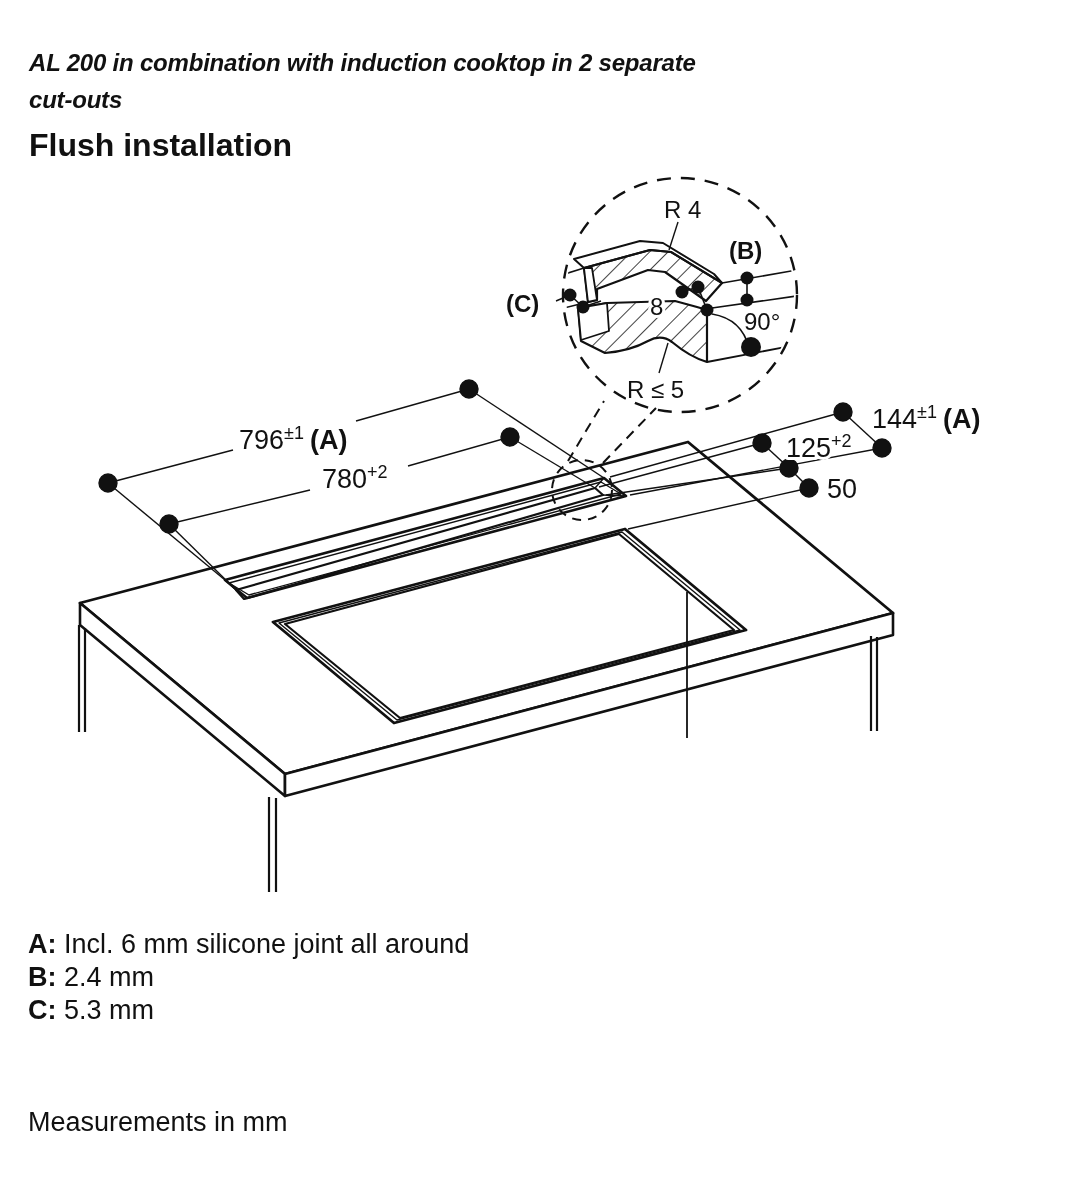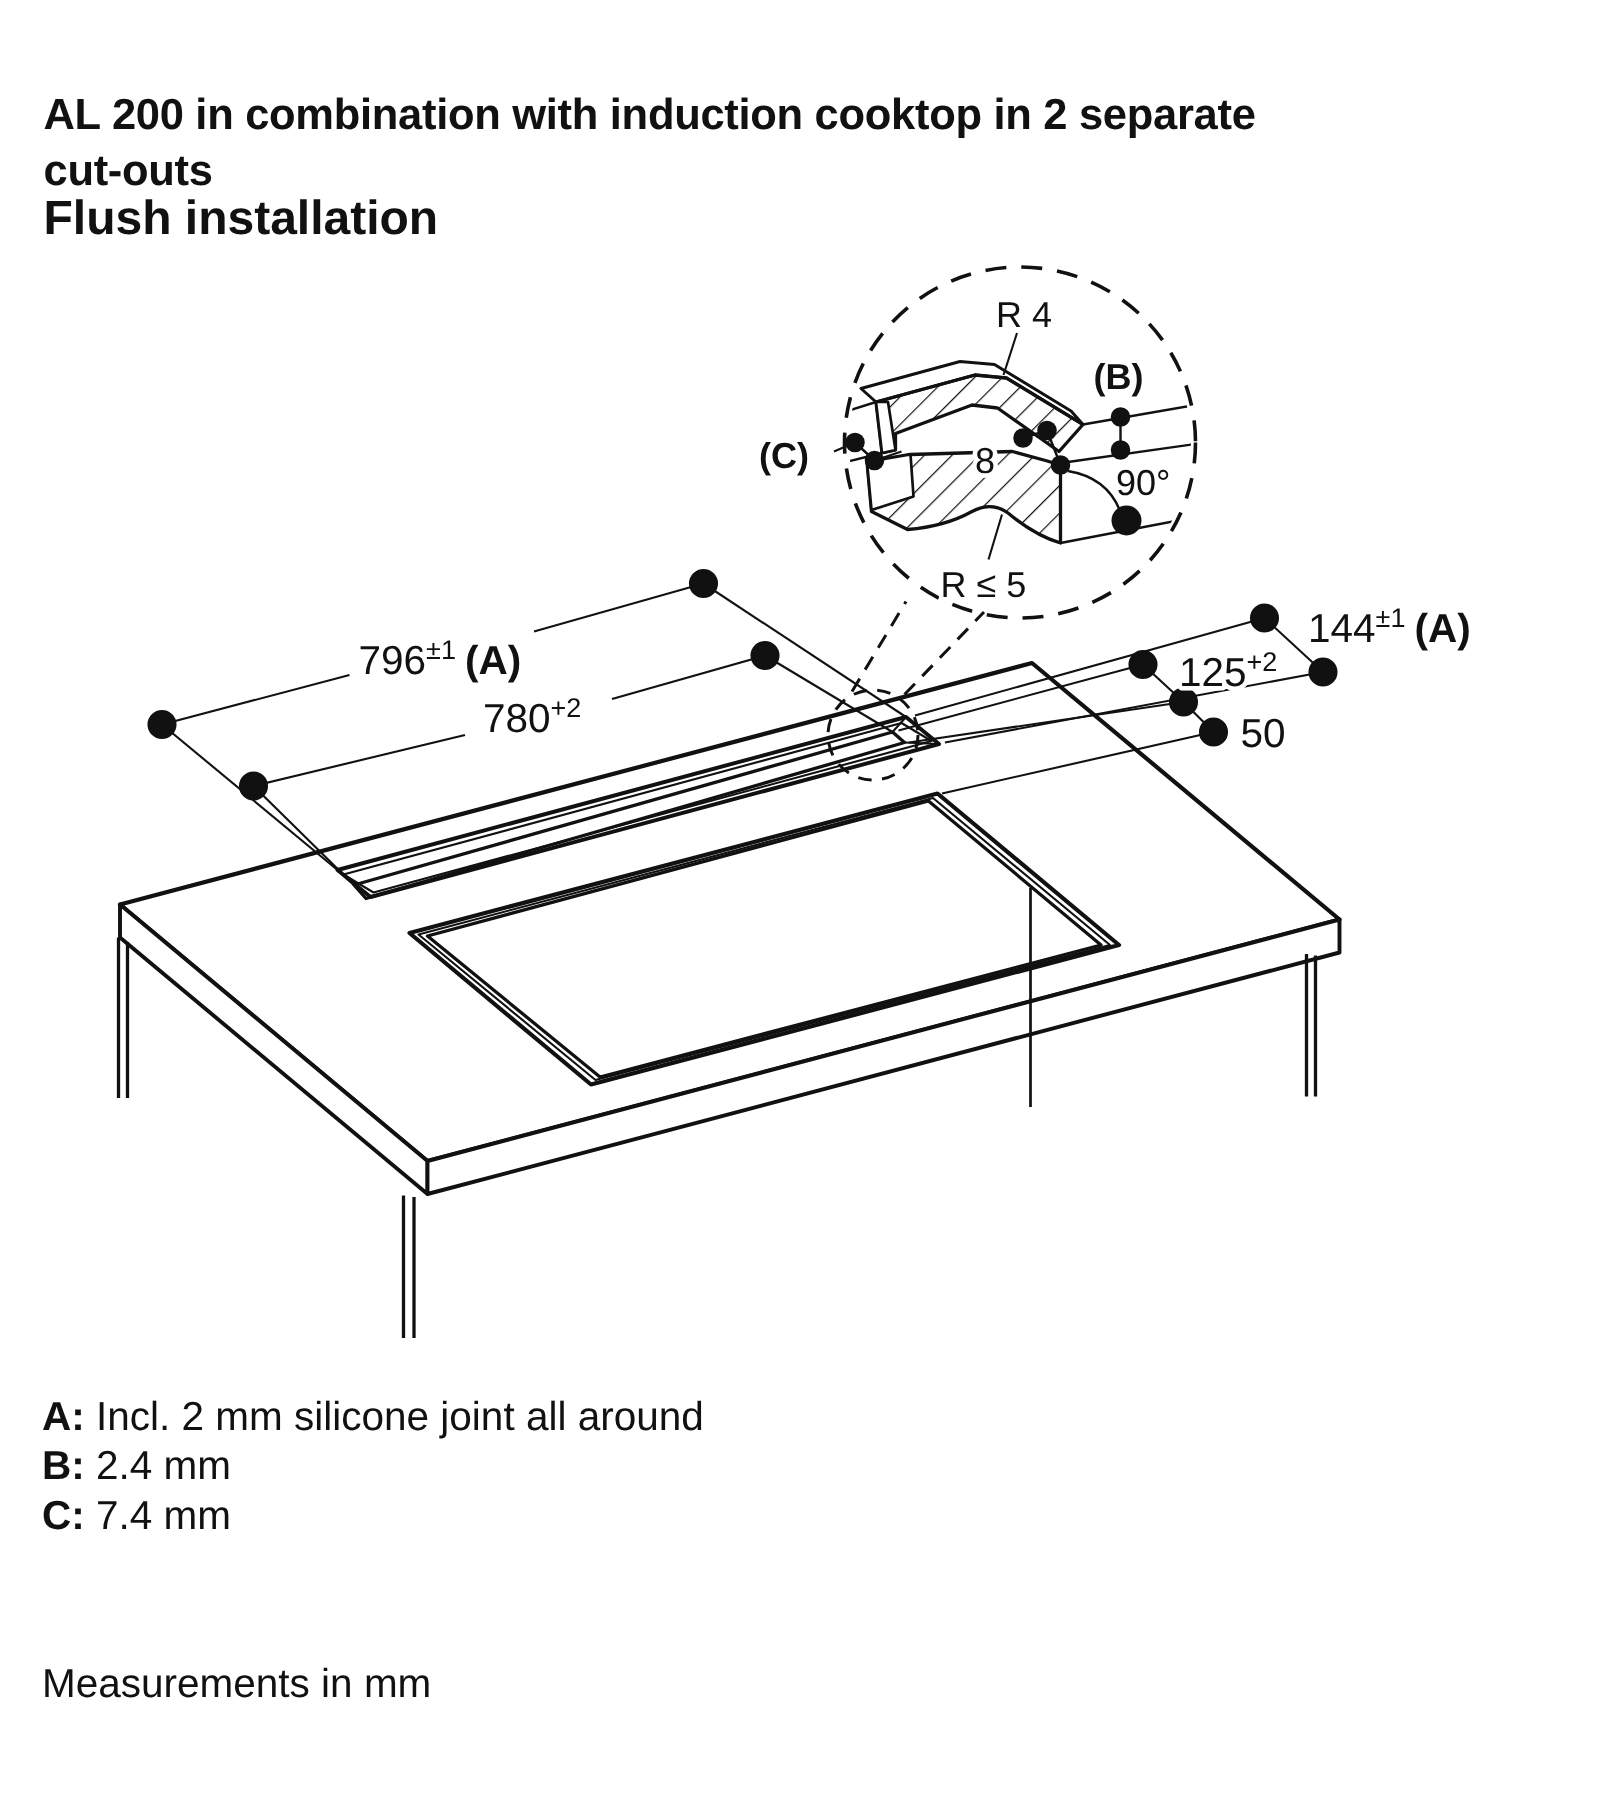--- a/index.html
+++ b/index.html
@@ -1,19 +1,19 @@
 <!DOCTYPE html>
 <html><head>
 <meta charset="utf-8">
 <style>
   html,body{margin:0;padding:0;background:#fff;}
   #canvas{position:relative;width:1077px;height:1200px;background:#fff;overflow:hidden;
           font-family:"Liberation Sans",sans-serif;color:#111;}
-  .title-block{position:absolute;left:29px;top:59px;width:960px;
-               font-size:29px;font-weight:700;line-height:37px;letter-spacing:-0.2px;}
+  .title-block{position:absolute;left:29px;top:44px;width:960px;
+               font-size:24px;font-weight:700;line-height:37px;letter-spacing:-0.2px;font-style:italic;}
   .subtitle{position:absolute;left:29px;top:127px;font-size:32px;font-weight:700;}
   svg{position:absolute;left:0;top:0;}
   svg text{font-family:"Liberation Sans",sans-serif;font-size:27px;fill:#111;
            paint-order:stroke;stroke:#fff;stroke-width:6px;stroke-linejoin:round;}
   svg text.detail-label{font-size:24px;}
   svg tspan.sup{font-size:18px;}
   svg tspan.ref{font-weight:700;}
   .bold-ref{font-weight:700;}
   .legend-block{position:absolute;left:28px;top:928px;font-size:27px;line-height:32px;}
   .legend-row{margin:0 0 1px 0;}
@@ -162,24 +162,24 @@
       <text class="detail-label bold-ref" x="729" y="259">(B)</text>
       <text class="detail-label bold-ref" x="506" y="312">(C)</text>
       <text class="detail-label" x="650" y="315">8</text>
       <text class="detail-label" x="744" y="330">90°</text>
       <text class="detail-label" x="627" y="398">R ≤ 5</text>
     </g>
   </svg>
 
   <div class="legend-block">
     <div class="legend-row">
-      <span class="legend-key">A:</span><span>Incl. 2 mm silicone joint all around</span>
+      <span class="legend-key">A:</span><span>Incl. 6 mm silicone joint all around</span>
     </div>
     <div class="legend-row">
       <span class="legend-key">B:</span><span>2.4 mm</span>
     </div>
     <div class="legend-row">
-      <span class="legend-key">C:</span><span>7.4 mm</span>
+      <span class="legend-key">C:</span><span>5.3 mm</span>
     </div>
   </div>
 
   <div class="footer-note">Measurements in mm</div>
 </div>
 
 </body></html>

